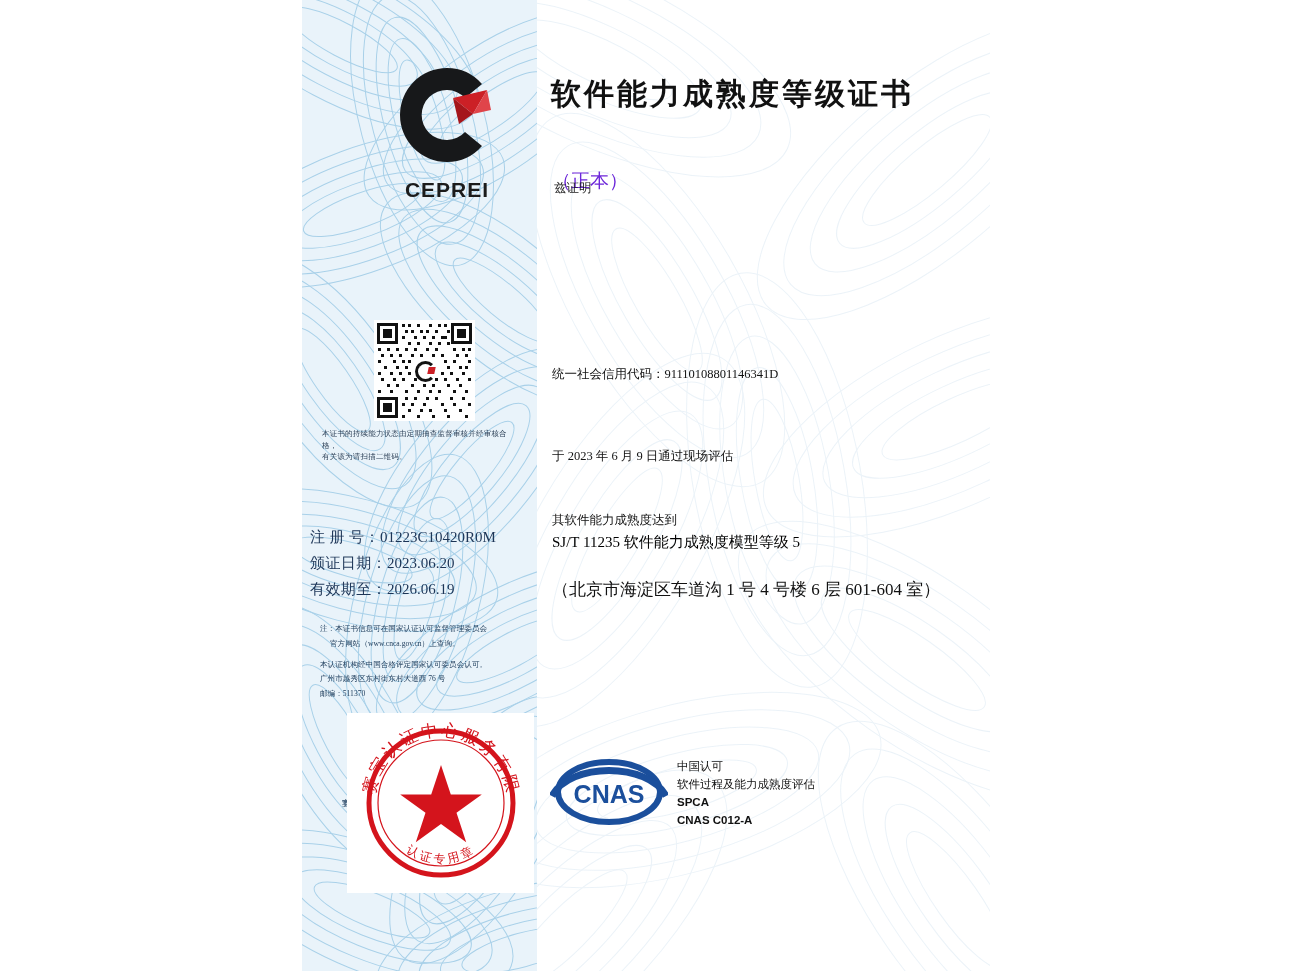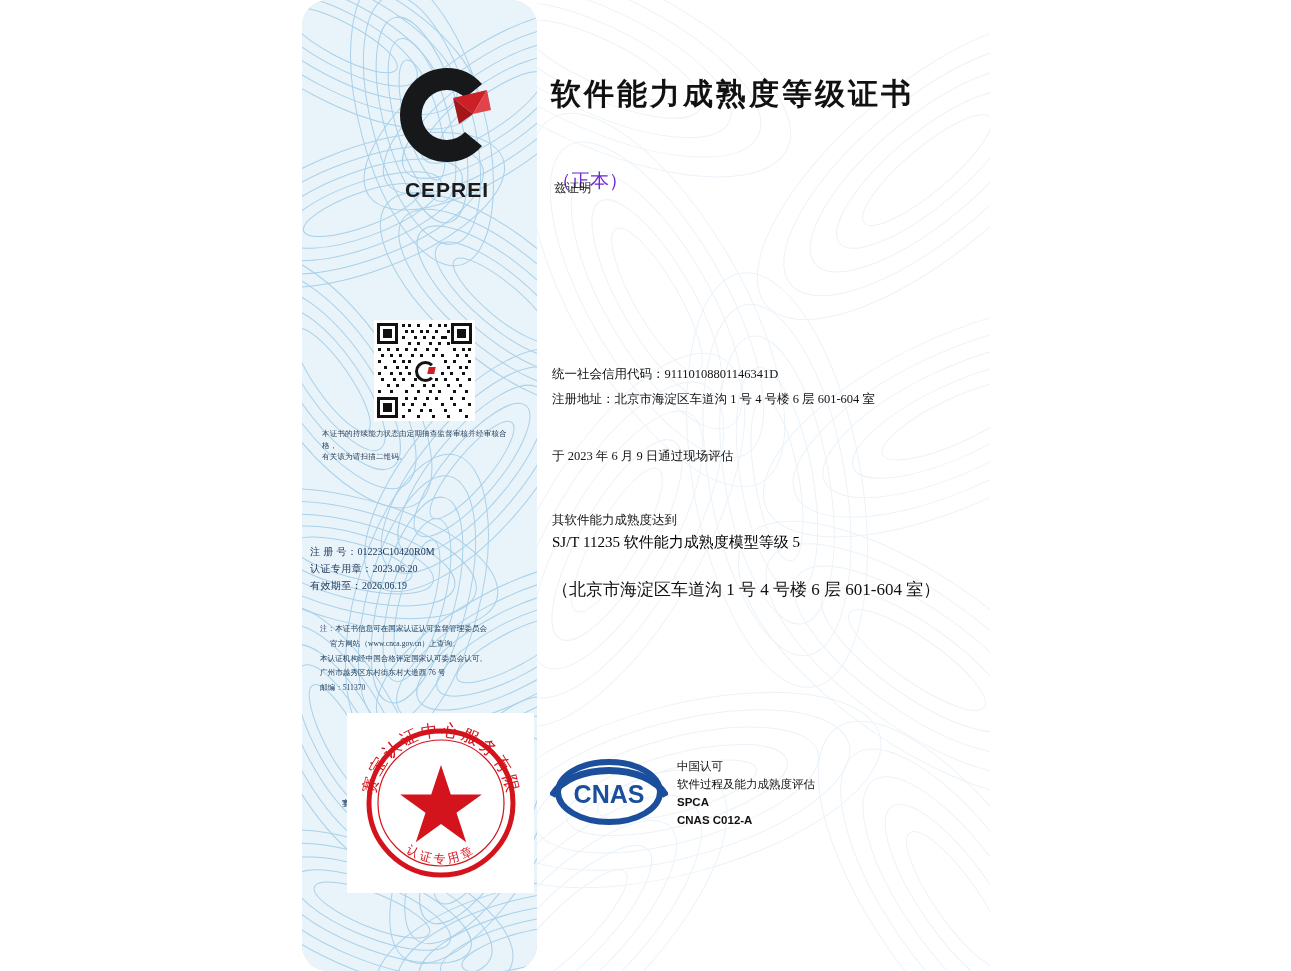--- a/index.html
+++ b/index.html
@@ -34,21 +34,20 @@
 
   
   .left-panel {
     position: absolute;
     left: 0;
     top: 0;
     width: 235px;
     height: 971px;
     background: #e5e5e5;
     overflow: hidden;
-    border-radius: 26px;
   }
   .left-panel .guilloche {
     position: absolute;
     left: 0; top: 0;
     width: 235px; height: 971px;
   }
   .right-panel {
     position: absolute;
     left: 235px;
     top: 0;
@@ -131,24 +130,24 @@
     font-size: 7.5px;
     line-height: 1.55;
     color: #2a3e55;
     letter-spacing: 0.2px;
   }
 
   
   .reg-block {
     position: absolute;
     left: 8px;
-    top: 543px;
+    top: 525px;
     width: 225px;
     font-family: "Liberation Serif", serif;
-    font-size: 10px;
+    font-size: 15px;
     color: #1c3557;
     line-height: 1.72;
   }
   .reg-row { white-space: nowrap; }
   .reg-label { letter-spacing: 0.4px; }
 
   
   .footnote {
     position: absolute;
     left: 18px;
@@ -445,31 +444,31 @@
       <div class="qr-note">
         <div>本证书的持续能力状态由定期抽查监督审核并经审核合格，</div>
         <div>有关该为请扫描二维码。</div>
       </div>
 
       <div class="reg-block">
         <div class="reg-row">
           <span class="reg-label">注 册 号：</span><span>01223C10420R0M</span>
         </div>
         <div class="reg-row">
-          <span class="reg-label">认证专用章：</span><span>2023.06.20</span>
+          <span class="reg-label">颁证日期：</span><span>2023.06.20</span>
         </div>
         <div class="reg-row">
           <span class="reg-label">有效期至：</span><span>2026.06.19</span>
         </div>
       </div>
 
       <div class="footnote">
         <p>注：本证书信息可在国家认证认可监督管理委员会</p>
         <p class="indent">官方网站（www.cnca.gov.cn）上查询。</p>
-        <p style="">本认证机构经中国合格评定国家认可委员会认可。</p>
+        <p style="margin-top:6px">本认证机构经中国合格评定国家认可委员会认可。</p>
         <p>广州市越秀区东村街东村大道西 76 号</p>
         <p>邮编：511370</p>
       </div>
 
       <div class="vert-text">赛宝</div>
 
       <div class="seal-box">
         <svg class="seal" viewBox="0 0 172 172">
           <defs>
             <path id="sealTop" d="M 86,86 m -67,0 a 67,67 0 1,1 134,0" fill="none"></path>
@@ -512,21 +511,20 @@
           <use href="#swirlR" transform="translate(240,480) rotate(80)"></use>
         </g>
       </svg>
     </div>
 
     <div class="cert-title">软件能力成熟度等级证书</div>
     <div class="copy-label">（正本）</div>
     <div class="hereby">兹证明</div>
 
     <div class="info-line line-credit">统一社会信用代码：91110108801146341D</div>
-    <div class="info-line line-address">注册地址：北京市海淀区车道沟 1 号 4 号楼 6 层 601-604 室</div>
     <div class="info-line line-assess">于 2023 年 6 月 9 日通过现场评估</div>
     <div class="info-line line-maturity">其软件能力成熟度达到</div>
     <div class="level-line">SJ/T 11235  软件能力成熟度模型等级 5</div>
     <div class="site-line">（北京市海淀区车道沟 1 号 4 号楼 6 层 601-604 室）</div>
 
     <svg class="cnas-logo" viewBox="0 0 118 72">
       <path d="M8 36 A51 30 0 0 1 110 36 A51 30 0 0 1 8 36 Z" fill="none" stroke="#1b4f9c" stroke-width="6"></path>
       <path d="M2 40 C 20 6, 98 6, 116 40" fill="none" stroke="#1b4f9c" stroke-width="7"></path>
       <text x="59" y="47" text-anchor="middle" font-family="'Liberation Sans', sans-serif" font-size="25" font-weight="bold" fill="#1b4f9c">CNAS</text>
     </svg>

